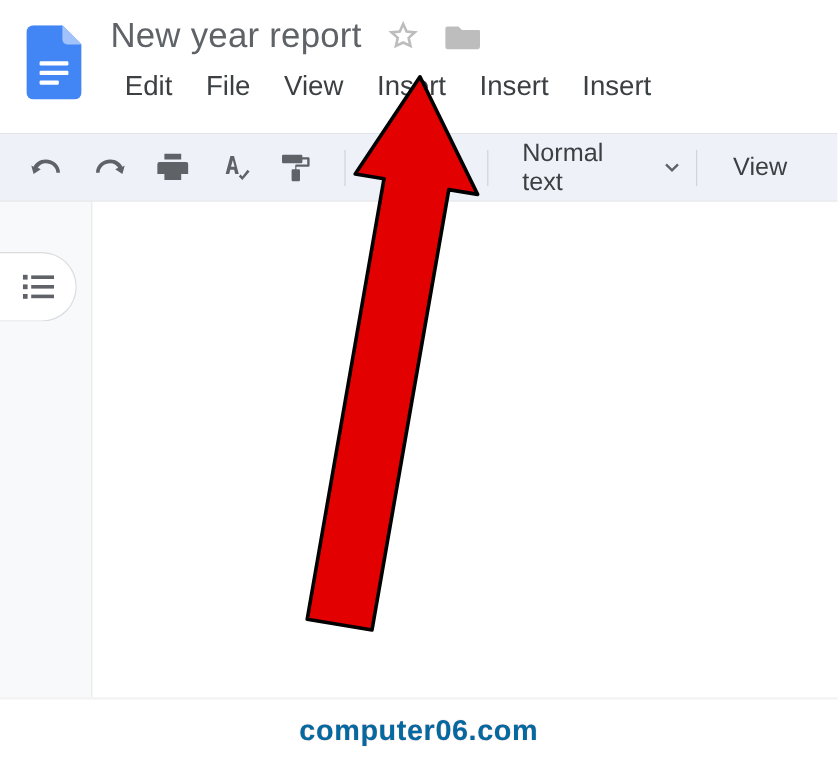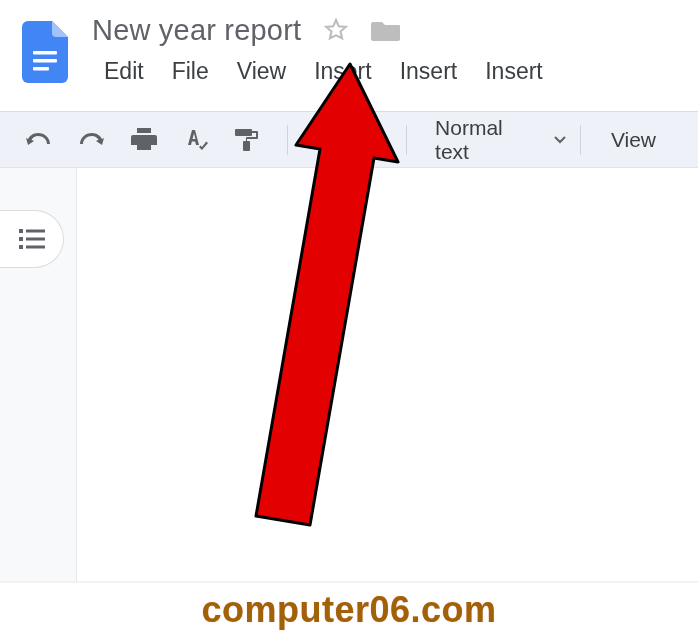--- a/index.html
+++ b/index.html
@@ -175,23 +175,23 @@
     height: 56px;
     border-top: 2px solid rgba(0,0,0,0.05);
     display: flex;
     align-items: center;
     justify-content: center;
     background: #fff;
   }
   .watermark .wm {
     font-family: Verdana, Geneva, sans-serif;
     font-weight: 700;
-    font-size: 36px;
+    font-size: 24px;
     letter-spacing: 0.5px;
-    color: #a16207;
+    color: #0369a1;
     text-shadow: 0 0 1px rgba(214,47,47,0.4);
   }
 </style>
 </head>
 <body>
 
 <div class="app">
 
   <div class="header">
     <div class="app-logo">

